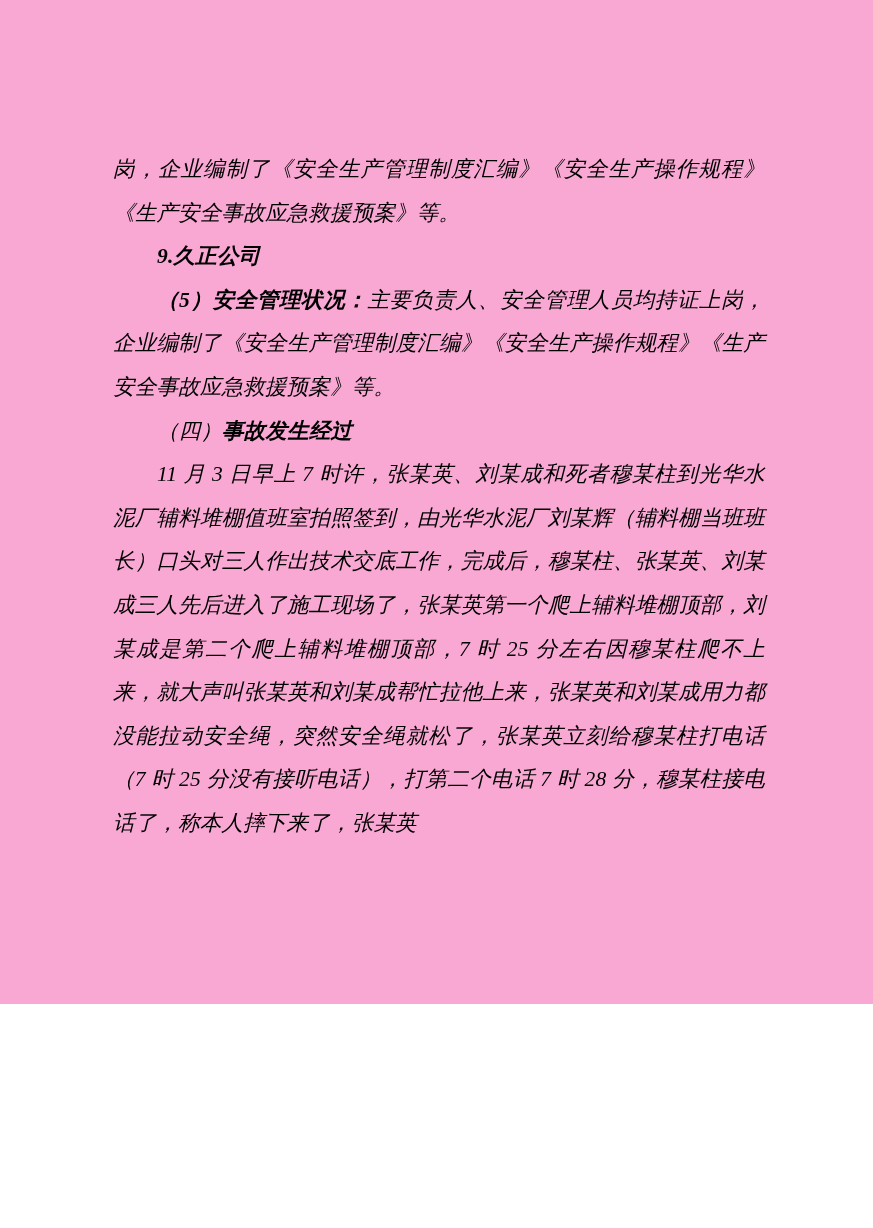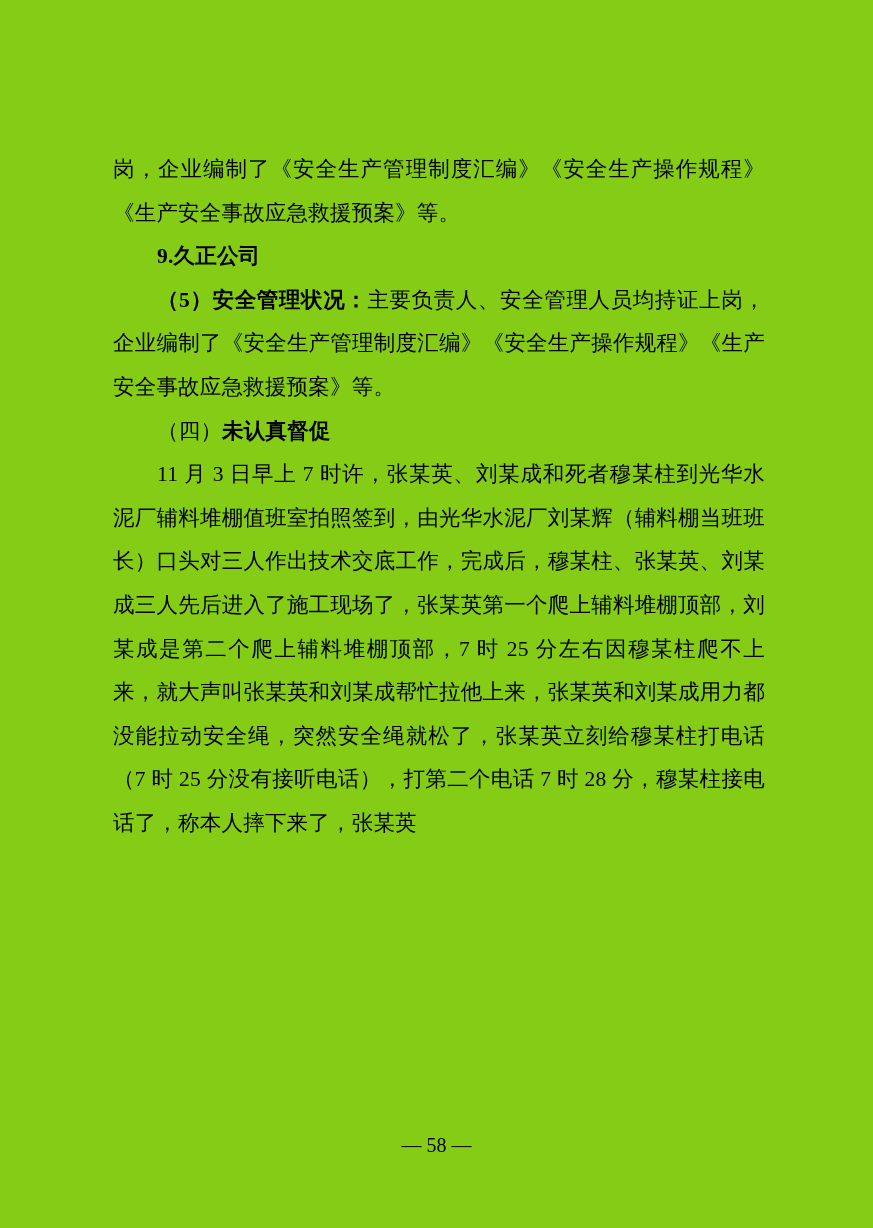--- a/index.html
+++ b/index.html
@@ -1,25 +1,26 @@
 <!DOCTYPE html>
 <html><head>
 <meta charset="utf-8">
 <style>
   * { margin: 0; padding: 0; box-sizing: border-box; }
   html, body { background: #ffffff; }
   .page {
     position: relative;
     width: 873px;
-    height: 1228px;
+    height: 1004px;
     margin: 0 auto;
-    background: #84cc16;
+    background: #f9a8d4;
     color: #000000;
     font-family: "Liberation Serif", "DejaVu Serif", serif;
     overflow: hidden;
+    font-style: italic;
   }
   .content {
     position: absolute;
     left: 113px;
     top: 148px;
     width: 652px;
   }
   .para {
     font-size: 21.5px;
     line-height: 43.6px;
@@ -48,21 +49,21 @@
   <div class="content">
 
     <p class="para"><span class="r">岗，企业编制了《安全生产管理制度汇编》《安全生产操作规程》《生产安全事故应急救援预案》等。</span></p>
 
 
     <p class="para indent"><span class="r bold">9.久正公司</span></p>
 
     <p class="para indent"><span class="r bold">（5）安全管理状况：</span><span class="r">主要负责人、安全管理人员均持证上岗，企业编制了《安全生产管理制度汇编》《安全生产操作规程》《生产安全事故应急救援预案》等。</span></p>
 
 
-    <p class="para indent"><span class="r">（四）</span><span class="r bold">未认真督促</span></p>
+    <p class="para indent"><span class="r">（四）</span><span class="r bold">事故发生经过</span></p>
 
     <p class="para indent"><span class="r">11 月 3 日早上 7 时许，张某英、刘某成和死者穆某柱到光华水泥厂辅料堆棚值班室拍照签到，由光华水泥厂刘某辉（辅料棚当班班长）口头对三人作出技术交底工作，完成后，穆某柱、张某英、刘某成三人先后进入了施工现场了，张某英第一个爬上辅料堆棚顶部，刘某成是第二个爬上辅料堆棚顶部，7 时 25 分左右因穆某柱爬不上来，就大声叫张某英和刘某成帮忙拉他上来，张某英和刘某成用力都没能拉动安全绳，突然安全绳就松了，张某英立刻给穆某柱打电话（7 时 25 分没有接听电话），打第二个电话 7 时 28 分，穆某柱接电话了，称本人摔下来了，张某英</span></p>
 
   </div>
 
   <div class="footer">
     <span>— 58 —</span>
   </div>
 </div>
 

